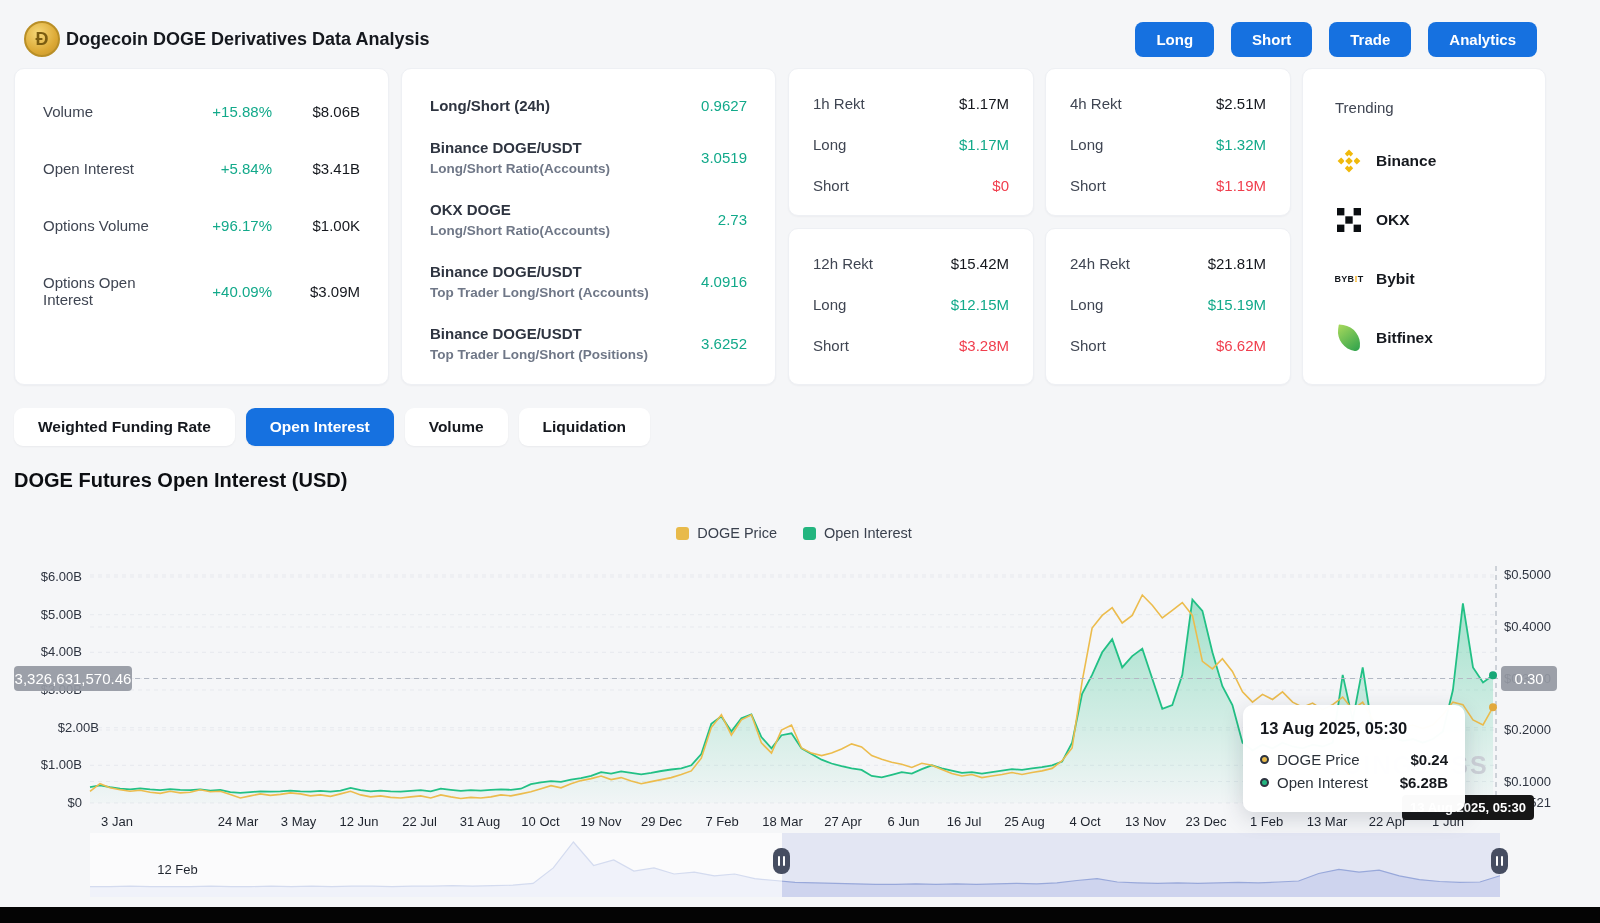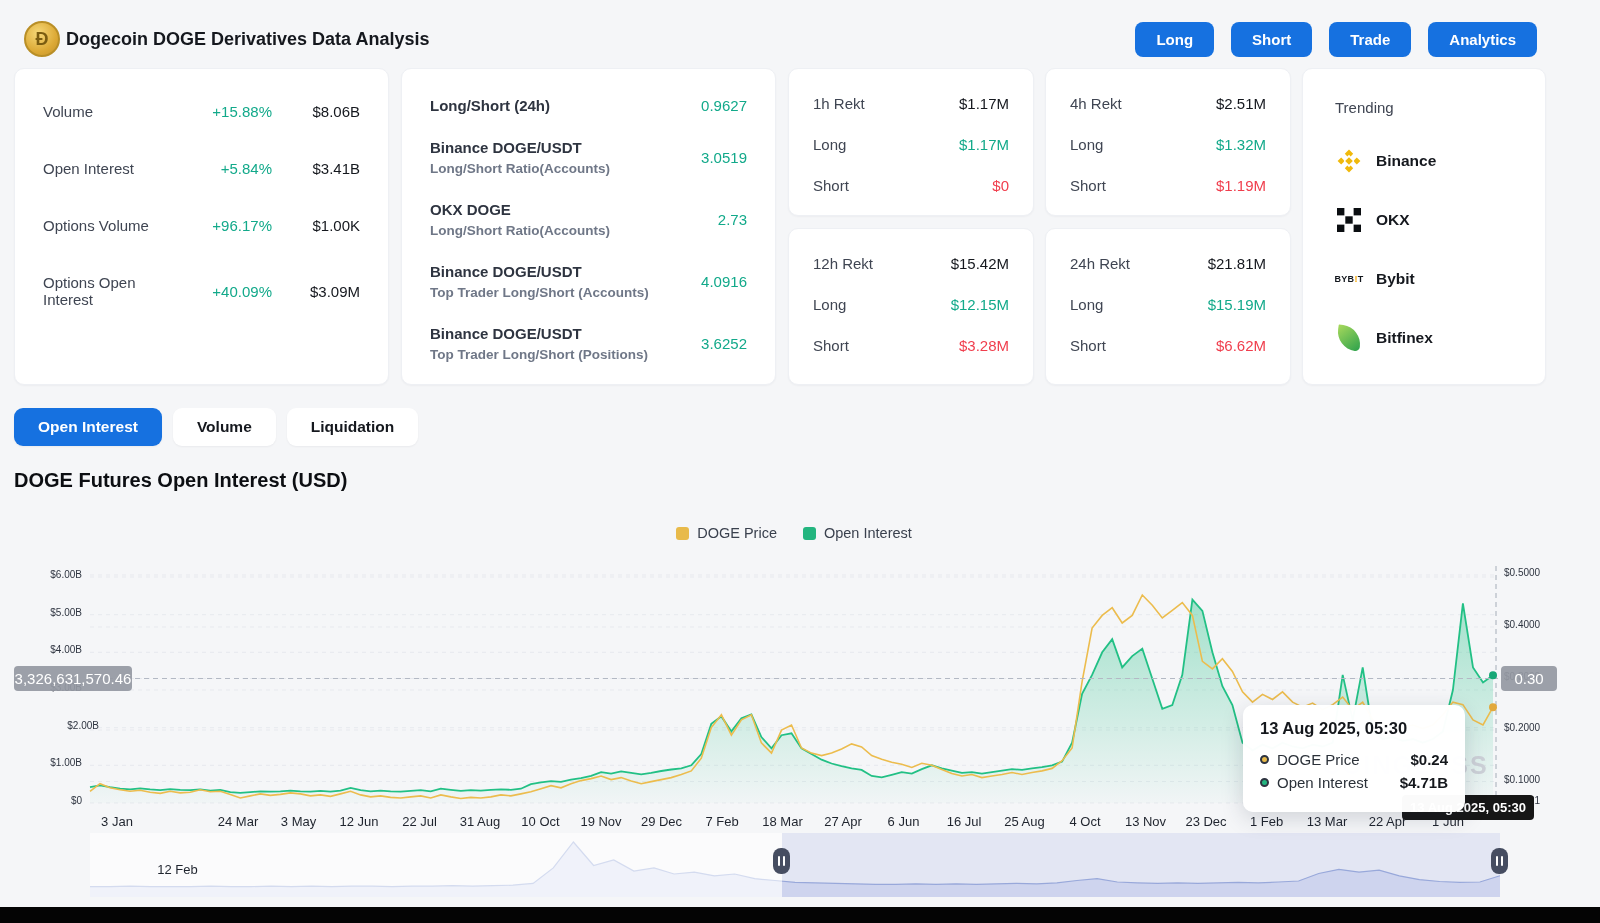--- a/index.html
+++ b/index.html
@@ -60,21 +60,21 @@
 
   .chart-title { position:absolute; left:14px; top:469px; font-size:20px; font-weight:800; color:#0c0e12; z-index:2;}
 
   .legend { position:absolute; left:90px; top:525px; width:1408px; display:flex; justify-content:center;
             gap:26px; z-index:2;}
   .leg-item { display:flex; align-items:center; gap:8px; font-size:14.5px; color:#3a414e; cursor:pointer;}
   .leg-sq { width:13px; height:13px; border-radius:3px; }
 
   
   svg.chart { position:absolute; left:0; top:0; z-index:1; pointer-events:none; }
-  .axis-lbl { position:absolute; font-size:10px; color:#2e3440; font-weight:500; z-index:2; }
+  .axis-lbl { position:absolute; font-size:13px; color:#2e3440; font-weight:500; z-index:2; }
   .xaxis-lbl { position:absolute; font-size:13px; color:#1f242e; font-weight:500; z-index:2;
                transform:translateX(-50%); white-space:nowrap; }
   .watermark { position:absolute; left:1322px; top:751px; font-size:25px; font-weight:800;
                letter-spacing:2px; color:#ccd0d7; z-index:2; }
 
   .badge-gray { position:absolute; background:rgba(148,153,162,.93); color:#fff; font-size:15px;
                 display:flex; align-items:center; justify-content:center; border-radius:4px; z-index:4;}
   .badge-left { left:14px; top:666px; width:118px; height:25px; }
   .badge-right { left:1501px; top:666px; width:56px; height:25px; }
   .badge-date { position:absolute; left:1402px; top:795px; width:132px; height:25px; background:#161616;
@@ -265,20 +265,21 @@
     </div>
     <div class="t-item">
       <span class="icon-box">
           <span class="leaf"></span>
         </span>
       <span class="t-name">Bitfinex</span>
     </div>
   </div>
 
   <div class="tabs">
+    <div class="tab">Weighted Funding Rate</div>
     <div class="tab active">Open Interest</div>
     <div class="tab">Volume</div>
     <div class="tab">Liquidation</div>
   </div>
 
   <div class="chart-title">DOGE Futures Open Interest (USD)</div>
 
   <div class="legend">
     <div class="leg-item">
       <span class="leg-sq" id="leg-sq-0" style="background: rgb(232, 186, 74);"></span>
@@ -379,21 +380,21 @@
   <div class="tooltip">
     <div class="tt-date">13 Aug 2025, 05:30</div>
     <div class="tt-row">
       <span class="tt-dot" id="tt-dot-0" style="background: rgb(232, 186, 74);"></span>
       <span>DOGE Price</span>
       <span class="tt-val">$0.24</span>
     </div>
     <div class="tt-row">
       <span class="tt-dot" id="tt-dot-1" style="background: rgb(35, 181, 127);"></span>
       <span>Open Interest</span>
-      <span class="tt-val">$4.71B</span>
+      <span class="tt-val">$6.28B</span>
     </div>
   </div>
 
   <div class="nav-handle" style="left:773px;">
       <span></span>
       <span></span>
     </div>
   <div class="nav-handle" style="left:1491px;">
       <span></span>
       <span></span>

